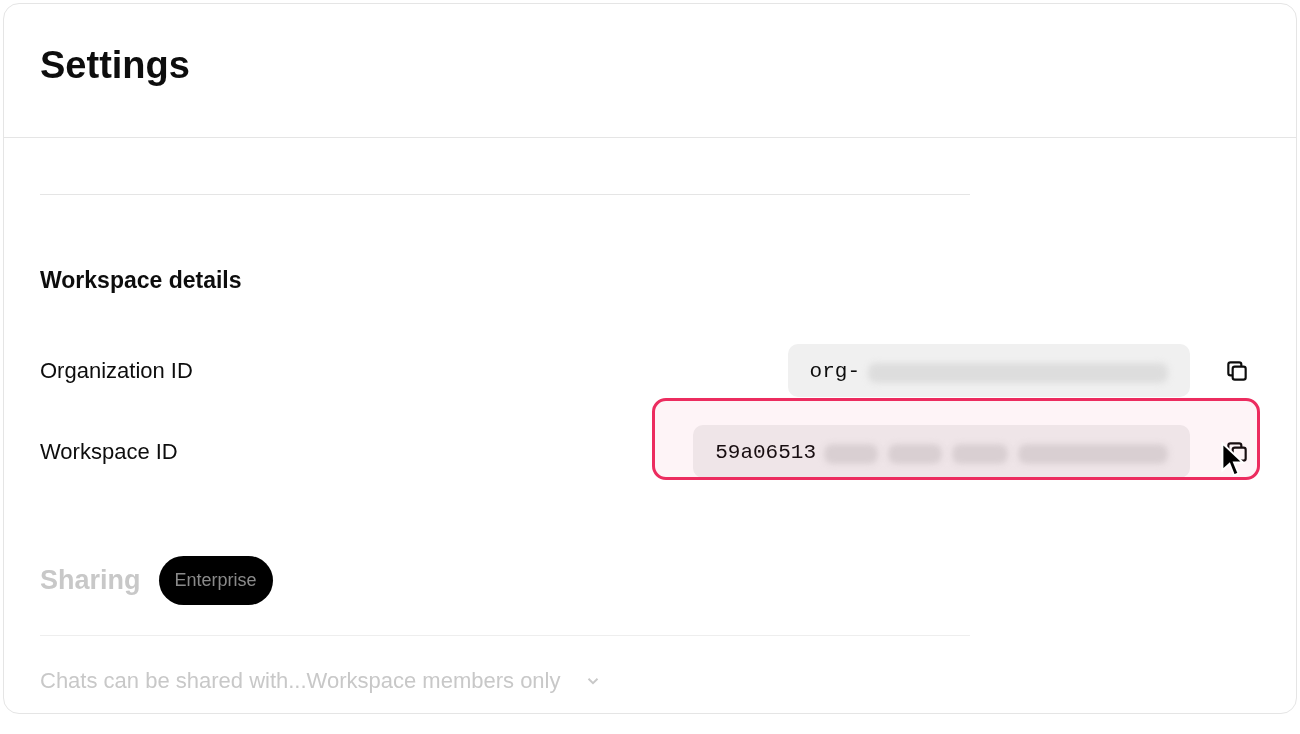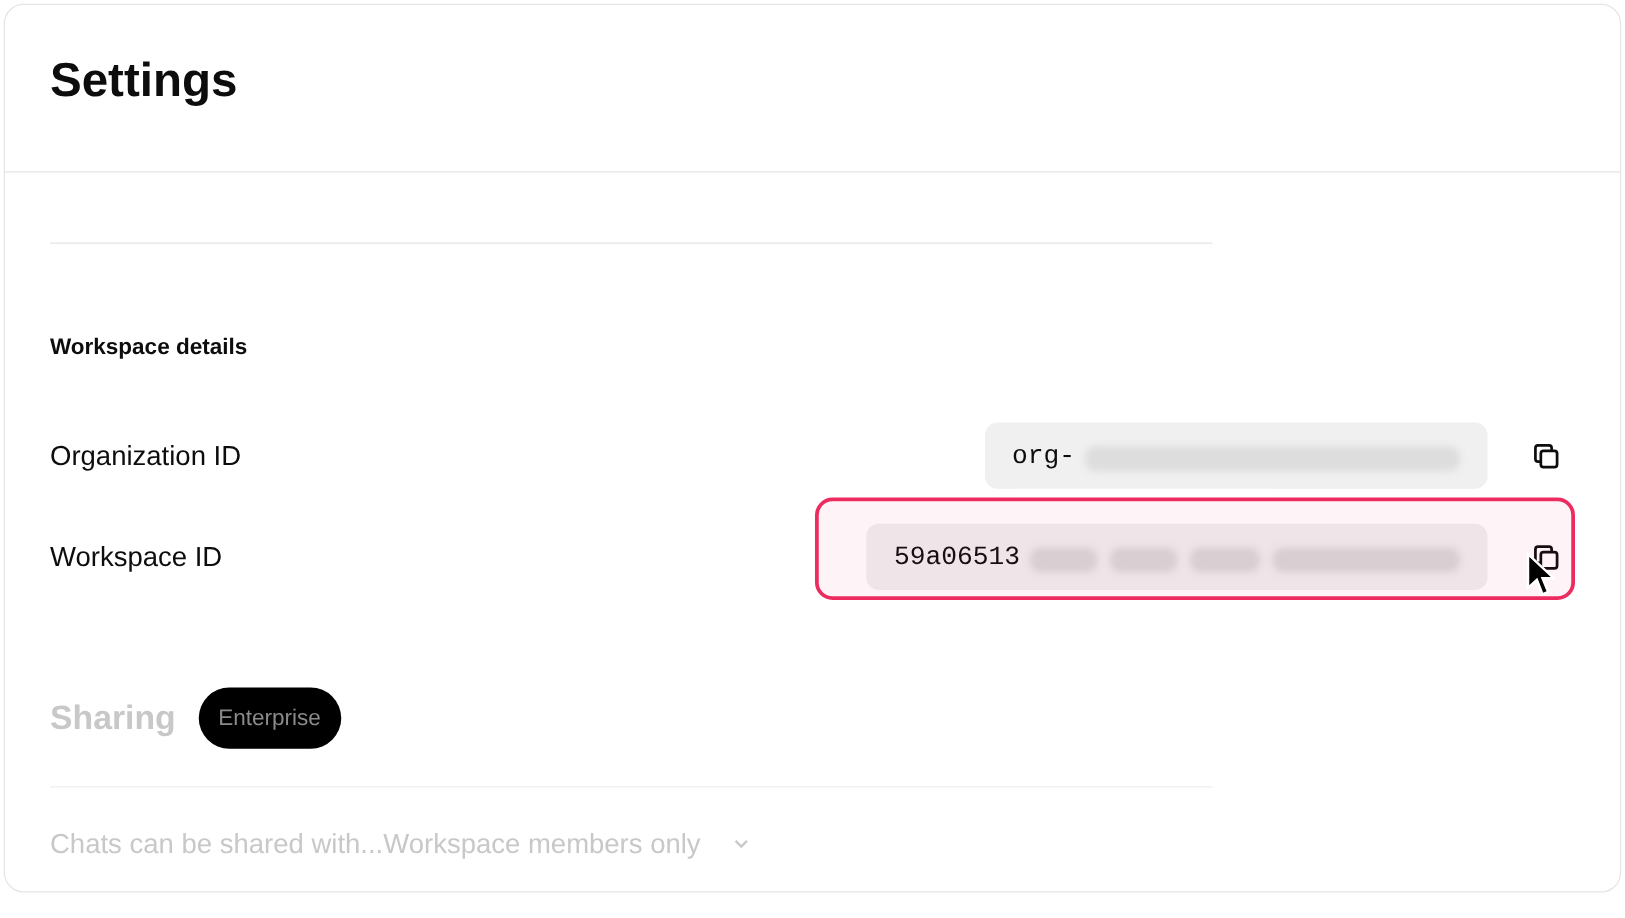--- a/index.html
+++ b/index.html
@@ -43,21 +43,21 @@
     }
     
     .thin-divider {
       height: 1px;
       background: #e5e5e5;
       width: 930px;
       margin-top: 56px;
     }
     
     .section-title {
-      font-size: 18px;
+      font-size: 23px;
       font-weight: 600;
       color: #0d0d0d;
       margin-top: 72px;
       margin-bottom: 36px;
     }
     
     .detail-row {
       display: flex;
       align-items: center;
       justify-content: space-between;

